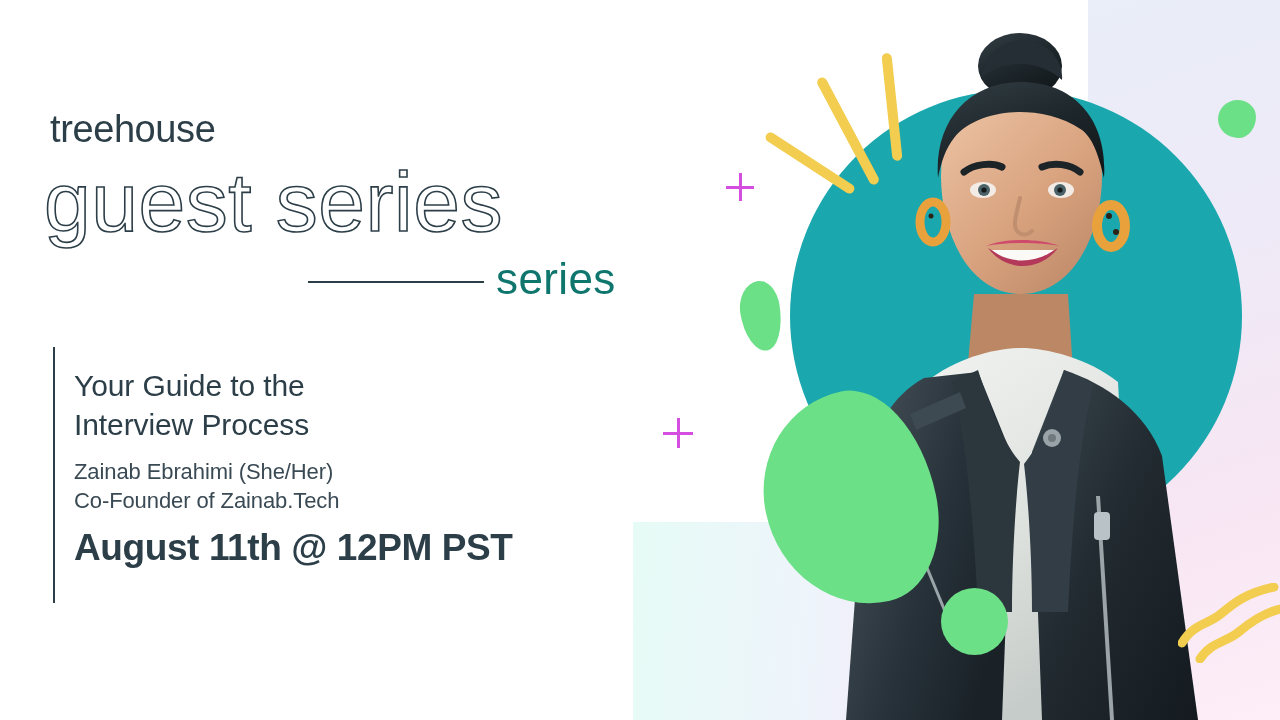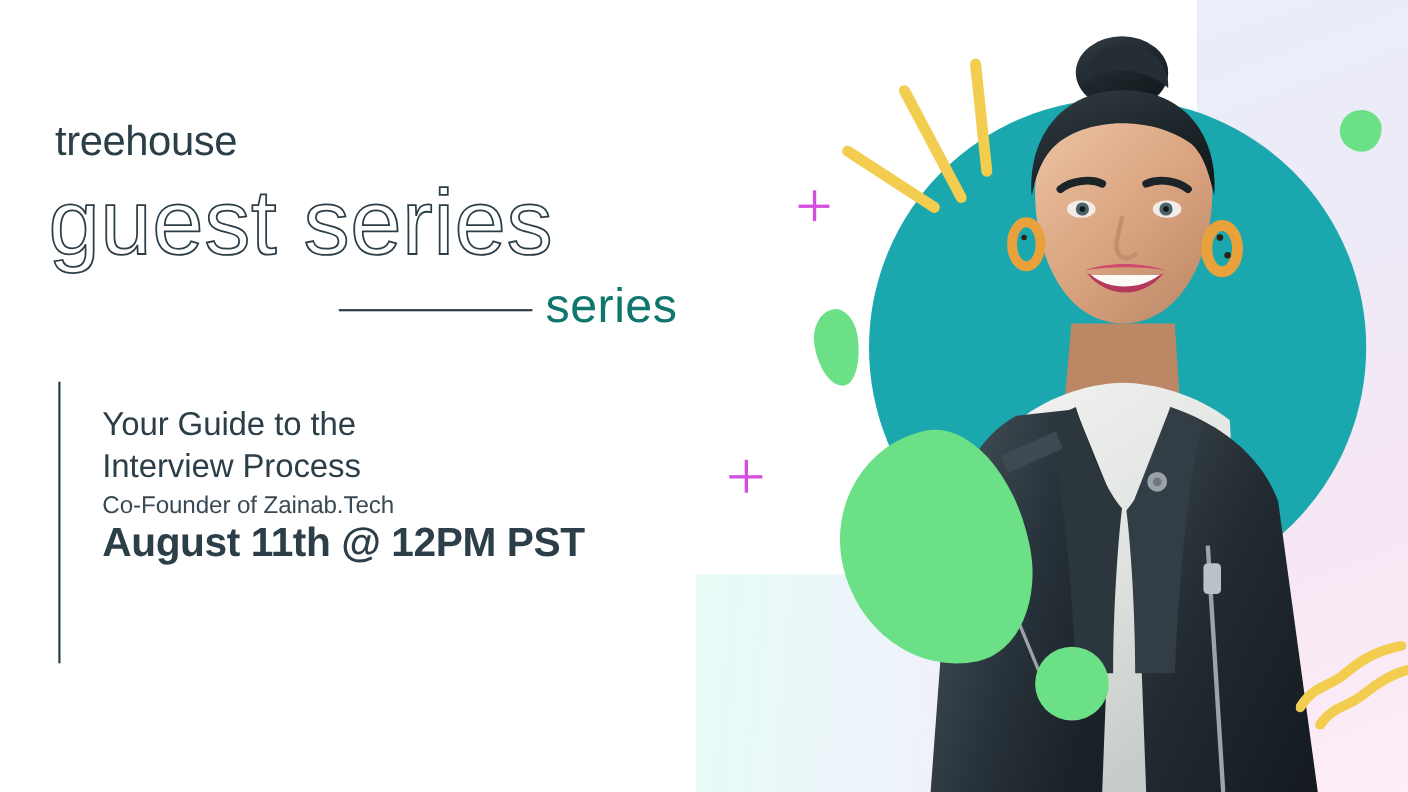--- a/index.html
+++ b/index.html
@@ -149,21 +149,21 @@
 
   #vrule {
     position: absolute;
     left: 53px; top: 347px;
     width: 2px; height: 256px;
     background: #2c3e48;
   }
 
   #lower-text {
     position: absolute;
-    left: 93px; top: 366px;
+    left: 74px; top: 366px;
     width: 540px;
   }
   #talk-title {
     font-size: 30px;
     font-weight: 500;
     line-height: 1.3;
     color: #2c3e48;
     letter-spacing: -0.1px;
     margin: 0;
     white-space: pre-line;
@@ -171,21 +171,21 @@
   #speaker-name, #speaker-role {
     font-size: 22px;
     font-weight: 400;
     line-height: 1.33;
     color: #3a4a54;
     letter-spacing: -0.1px;
     margin: 0;
   }
   #speaker-name { margin-top: 13px; }
   #datetime {
-    margin-top: 0;
+    margin-top: 12px;
     font-size: 37px;
     font-weight: 600;
     letter-spacing: -0.4px;
     color: #2c3e48;
     line-height: 1.1;
   }
 </style>
 </head>
 <body>
 
@@ -334,18 +334,19 @@
 
     <div id="rule"></div>
 
     <div id="series">series</div>
 
     <div id="vrule"></div>
 
     <div id="lower-text">
       <h1 id="talk-title">Your Guide to the
 Interview Process</h1>
+      <p id="speaker-name">Zainab Ebrahimi (She/Her)</p>
       <p id="speaker-role">Co-Founder of Zainab.Tech</p>
       <div id="datetime">August 11th @ 12PM PST</div>
     </div>
 
   </div>
 </div>
 
 </body></html>

